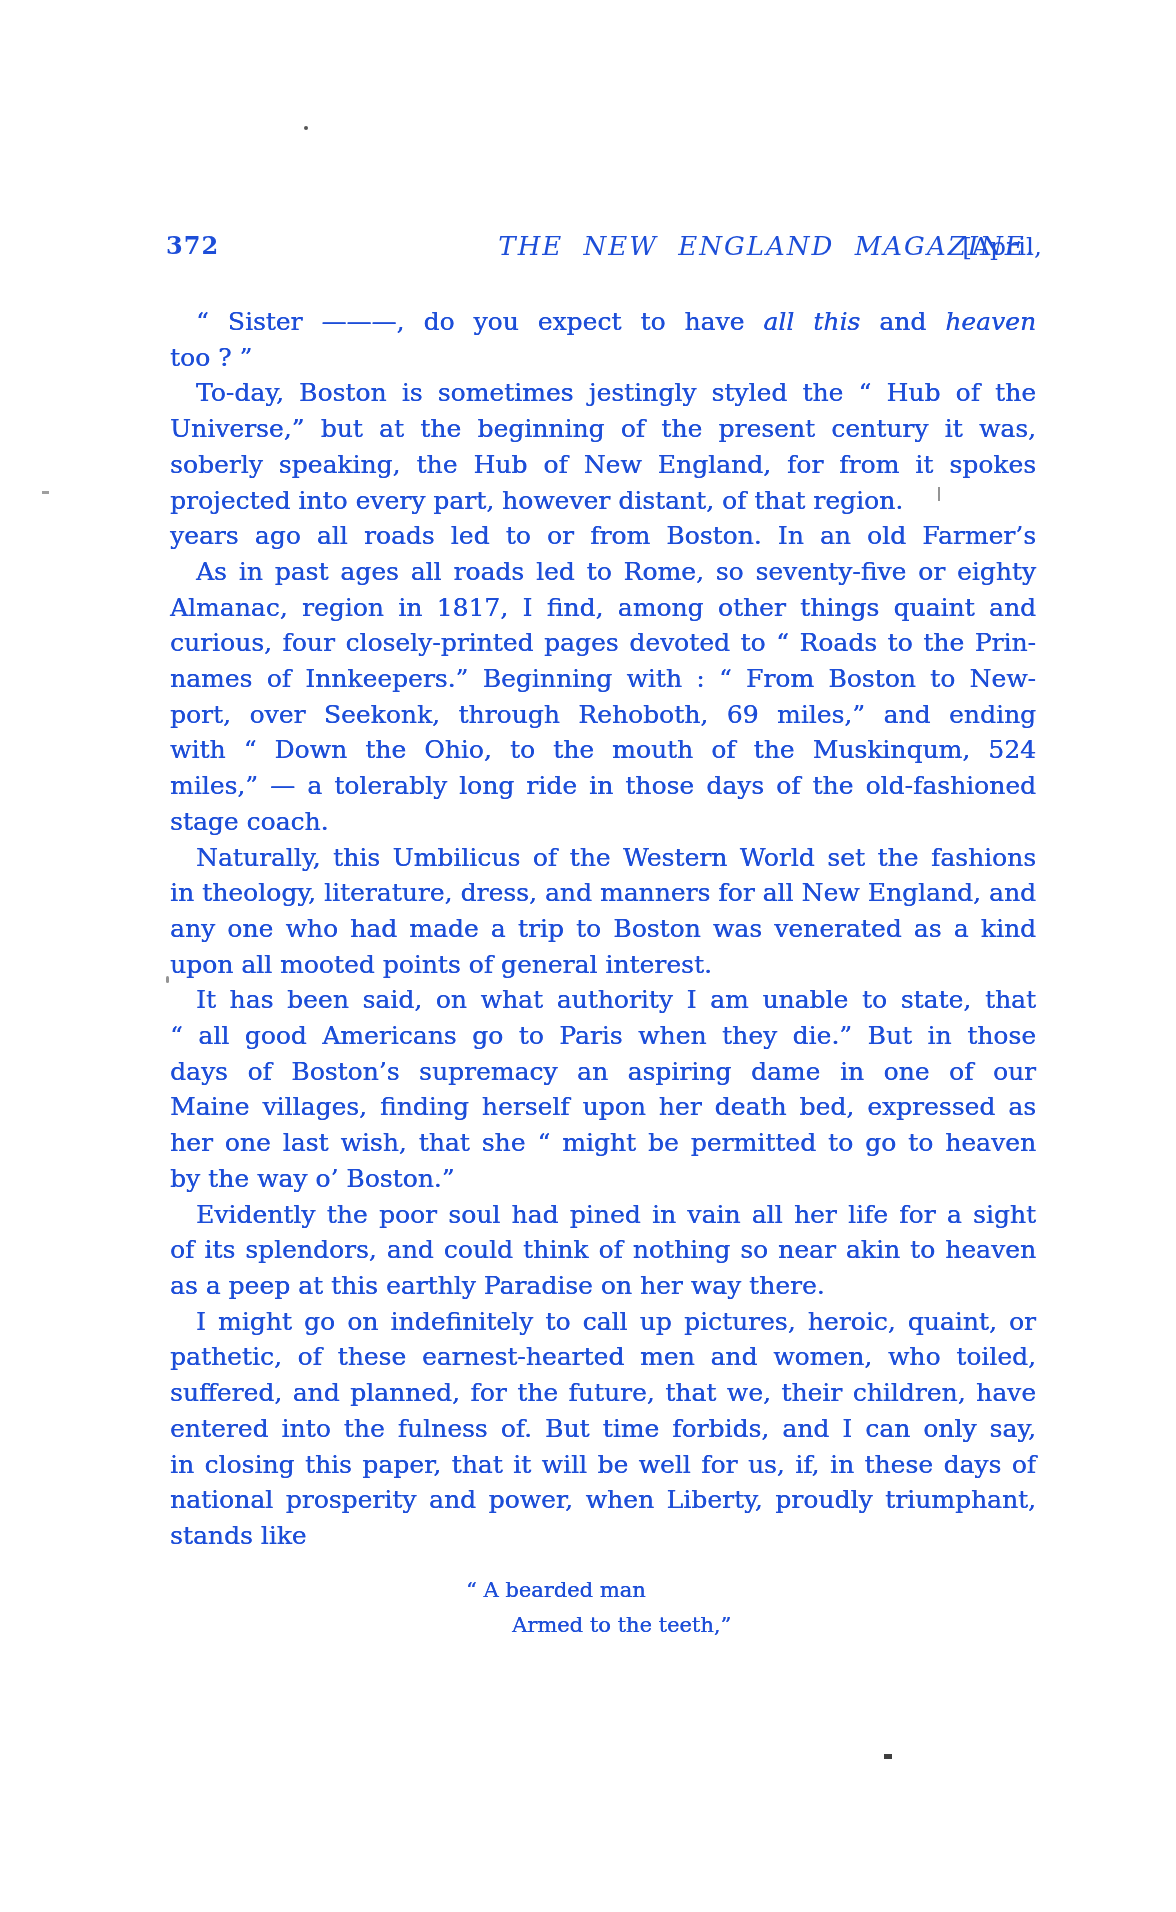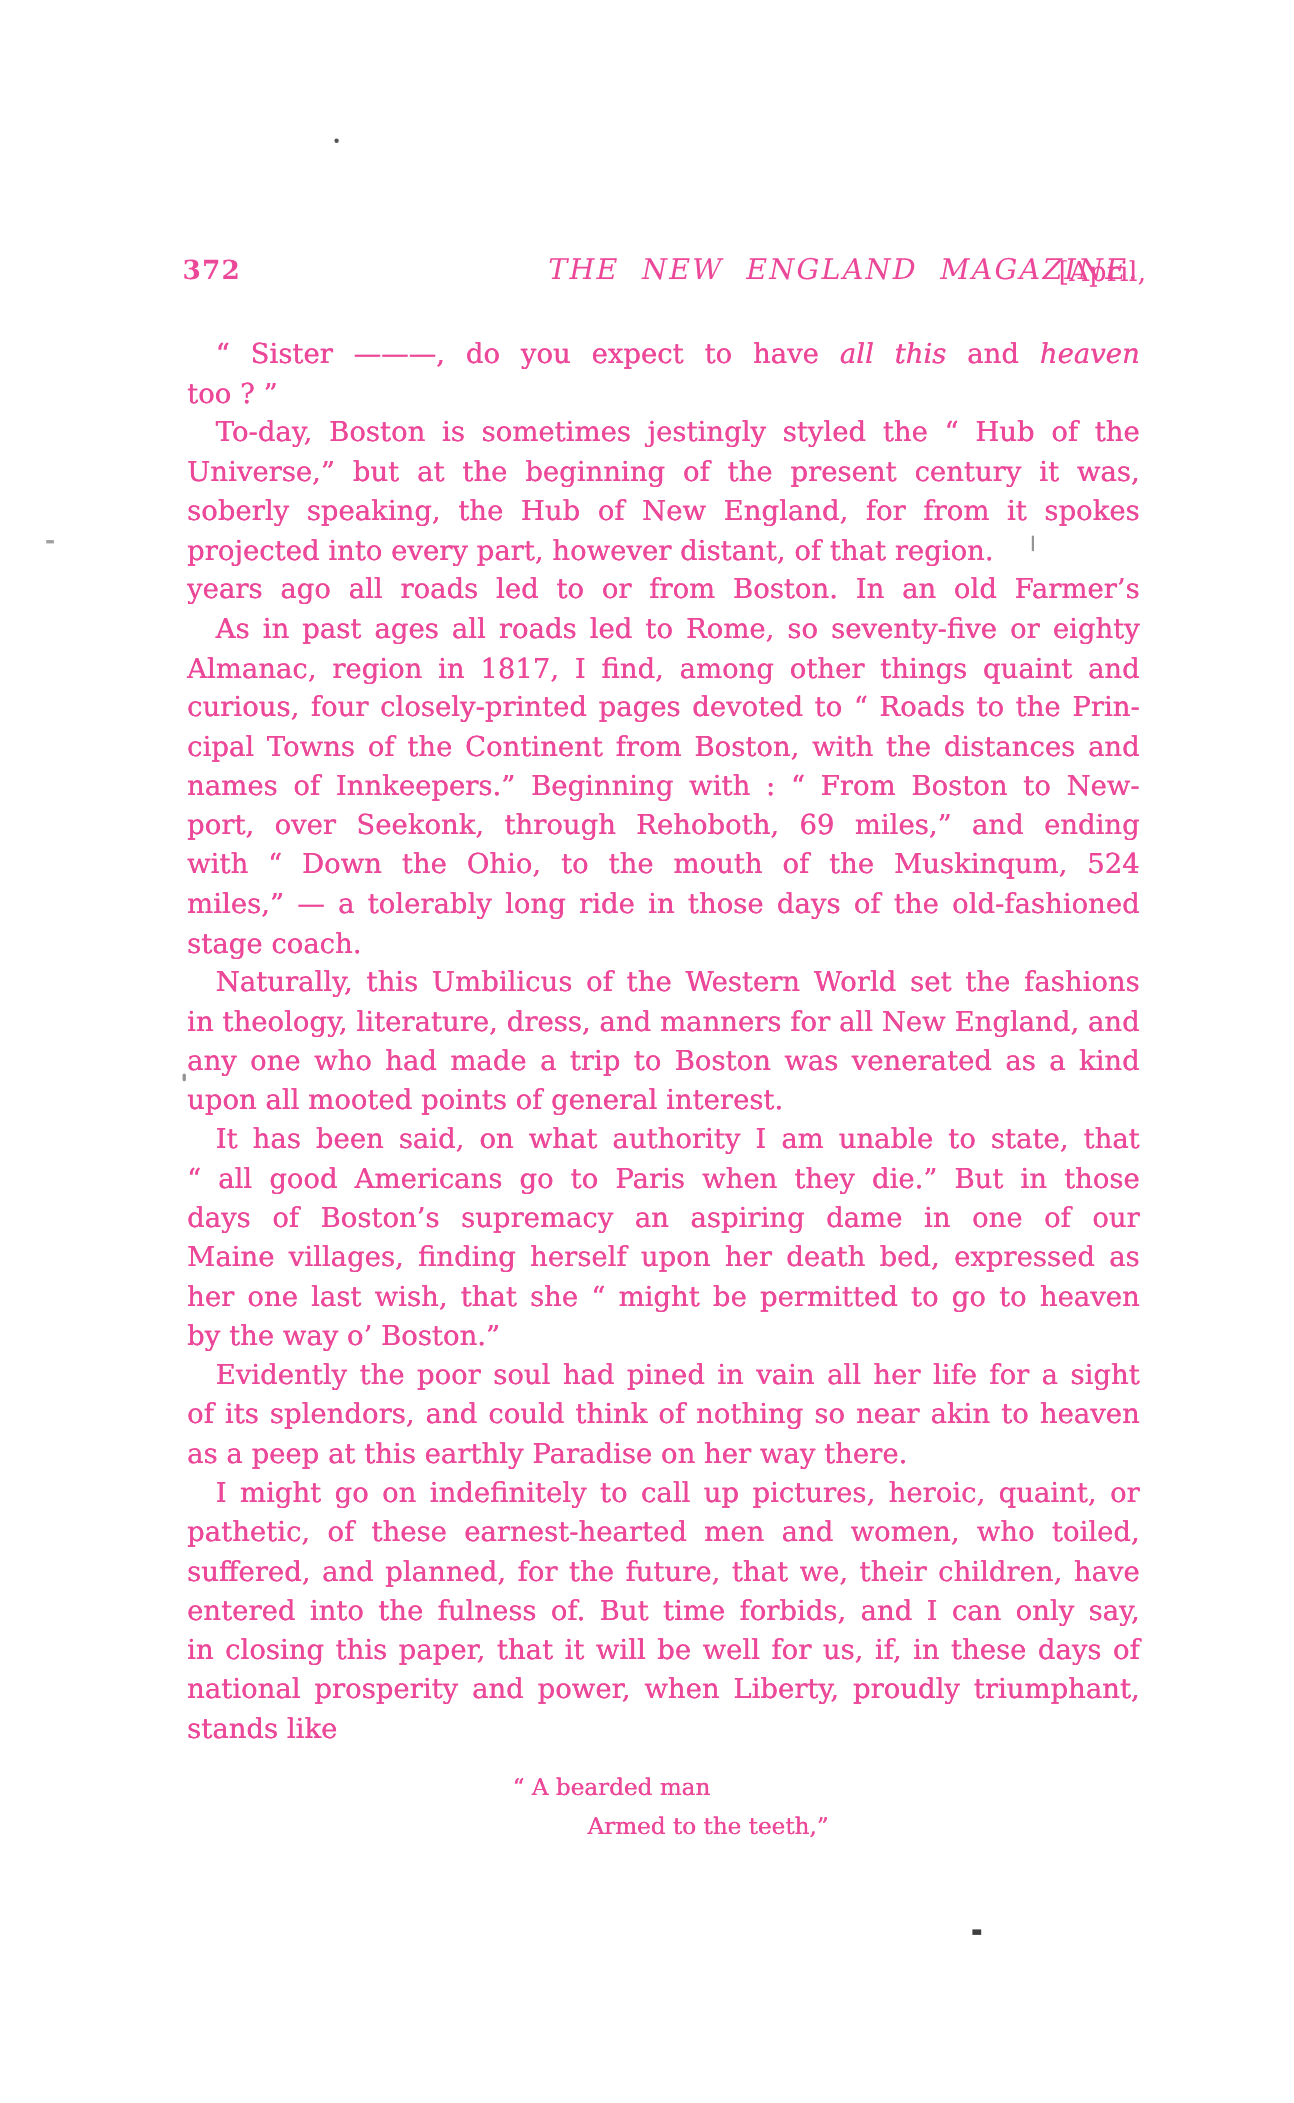--- a/index.html
+++ b/index.html
@@ -1,21 +1,21 @@
 <!DOCTYPE html>
 <html><head>
 <meta charset="utf-8">
 <style>
   html,body{margin:0;padding:0;}
   body{background:#e8e8e8;font-family:"DejaVu Serif", serif;}
   .page{
     position:relative;
     width:1176px;height:1912px;
     background:#ffffff;
-    color:#ec4899;
+    color:#1d4ed8;
     overflow:hidden;
     margin:0 auto;
   }
   .content{
     position:absolute;
     left:170px;top:230px;
     width:866px;
   }
   .page-header{
     position:relative;
@@ -60,21 +60,21 @@
   }
   .it{font-style:italic;}
   .verse{
     margin-top:19px;
     margin-left:296px;
     font-size:21px;
     line-height:35px;
     text-shadow:0.3px 0 0 currentColor;
   }
   .verse-line-2{
-    margin-left:68px;
+    margin-left:46px;
   }
   .speck{position:absolute;background:#2a2a2a;}
   .speck.s1{left:304px;top:126px;width:4px;height:4px;border-radius:2px;opacity:.8;}
   .speck.s2{left:42px;top:491px;width:7px;height:3px;opacity:.45;}
   .speck.s3{left:938px;top:487px;width:2px;height:14px;opacity:.5;}
   .speck.s4{left:166px;top:976px;width:3px;height:7px;opacity:.5;border-radius:2px;}
   .speck.s5{left:884px;top:1754px;width:8px;height:5px;opacity:.9;}
 </style>
 </head>
 <body>
@@ -104,21 +104,20 @@
           <div class="line first"><span>To-day, Boston is sometimes jestingly styled the “ Hub of the</span></div>
           <div class="line"><span>Universe,” but at the beginning of the present century it was,</span></div>
           <div class="line"><span>soberly speaking, the Hub of New England, for from it spokes</span></div>
           <div class="line last"><span>projected into every part, however distant, of that region.</span></div>
         </div>
         <div class="para">
           <div class="line"><span>years ago all roads led to or from Boston.  In an old Farmer’s</span></div>
           <div class="line first"><span>As in past ages all roads led to Rome, so seventy-five or eighty</span></div>
           <div class="line"><span>Almanac, region in 1817, I find, among other things quaint and</span></div>
           <div class="line"><span>curious, four closely-printed pages devoted to “ Roads to the Prin-</span></div>
-          <div class="line"><span>cipal Towns of the Continent from Boston, with the distances and</span></div>
           <div class="line"><span>names of Innkeepers.”  Beginning with : “ From Boston to New-</span></div>
           <div class="line"><span>port, over Seekonk, through Rehoboth, 69 miles,” and ending</span></div>
           <div class="line"><span>with “ Down the Ohio, to the mouth of the Muskinqum, 524</span></div>
           <div class="line"><span>miles,” — a tolerably long ride in those days of the old-fashioned</span></div>
           <div class="line last"><span>stage coach.</span></div>
         </div>
         <div class="para">
           <div class="line first"><span>Naturally, this Umbilicus of the Western World set the fashions</span></div>
           <div class="line"><span>in theology, literature, dress, and manners for all New England, and</span></div>
           <div class="line"><span>any one who had made a trip to Boston was venerated as a kind</span></div>

